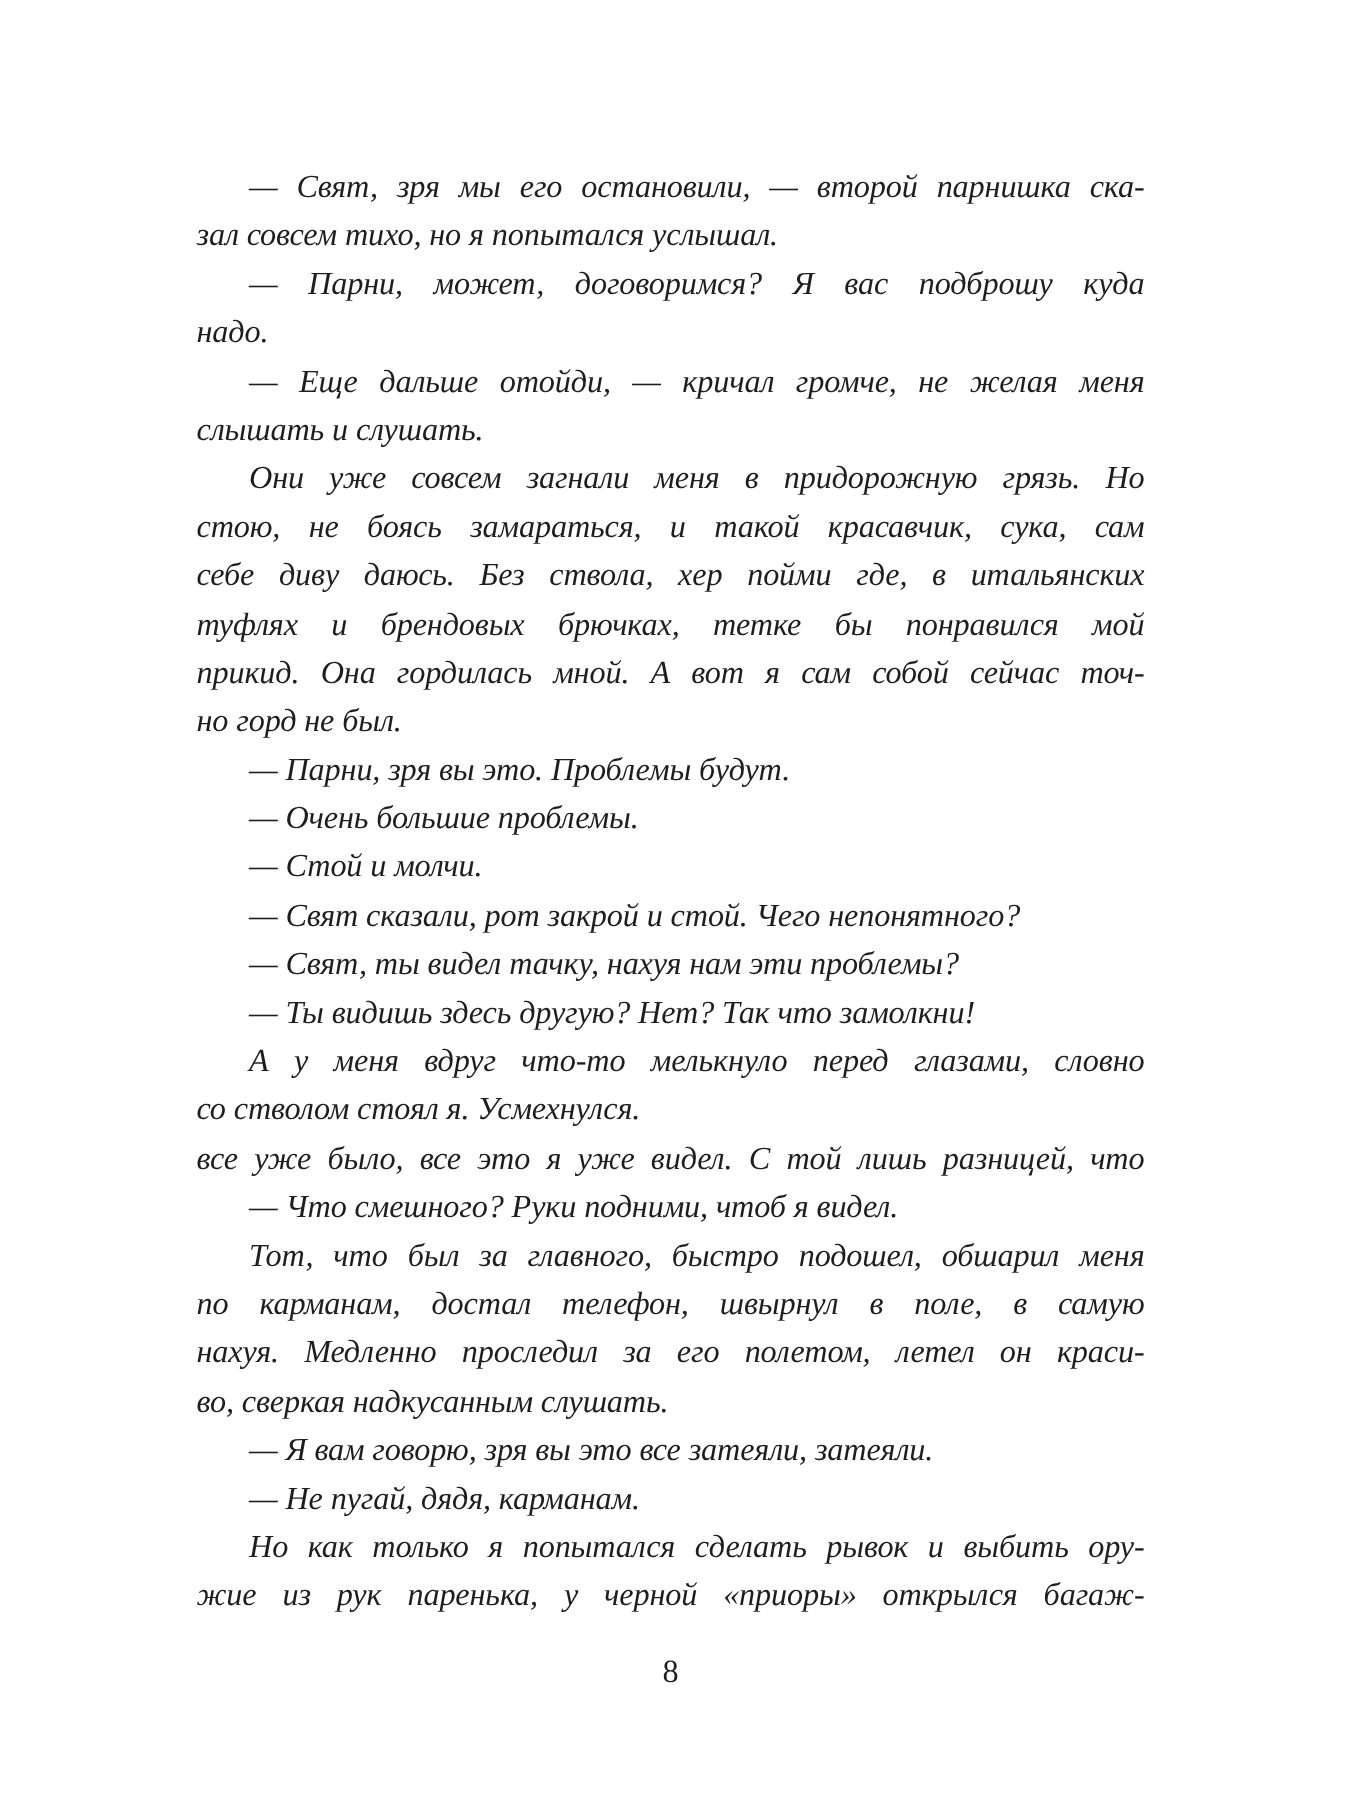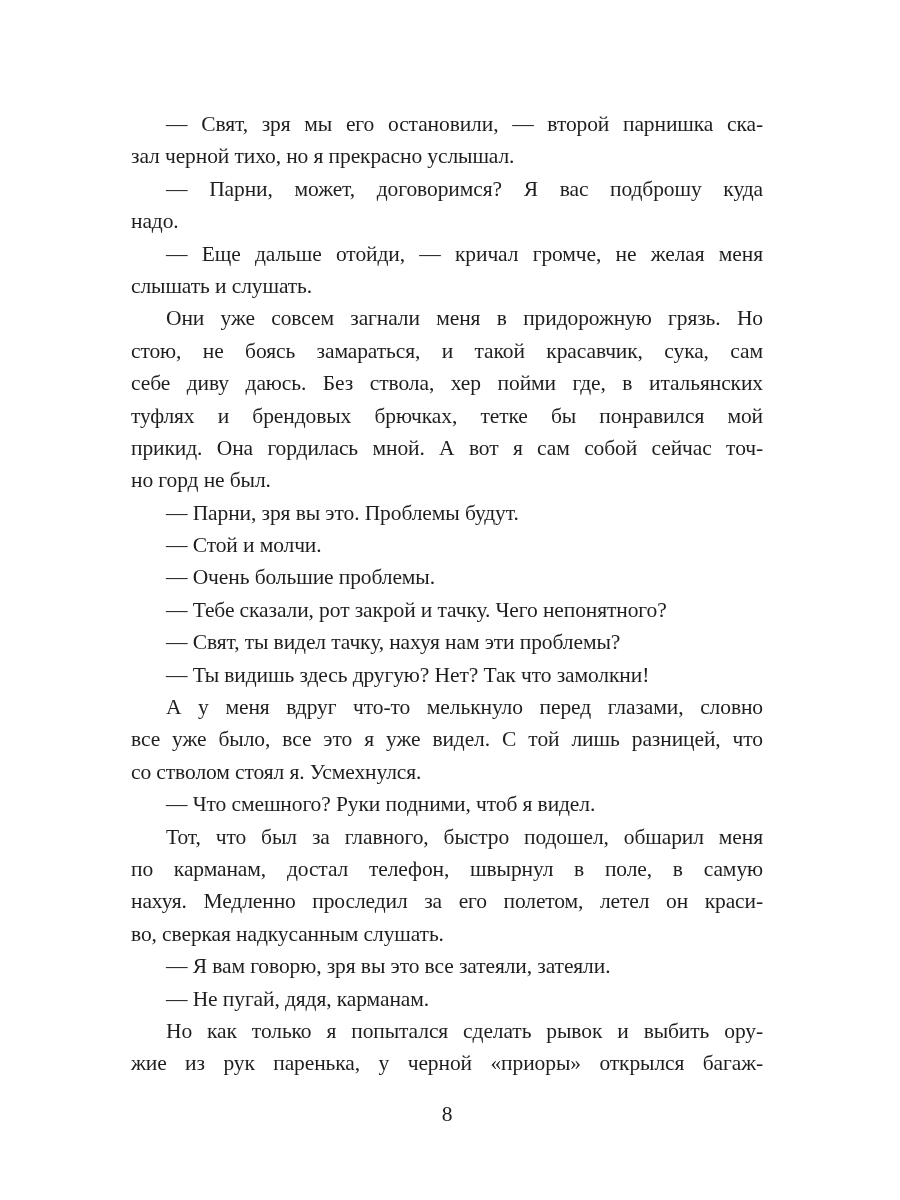--- a/index.html
+++ b/index.html
@@ -21,20 +21,21 @@
     background: #ffffff;
   }
   .page-body {
     position: absolute;
     left: 131px;
     top: 108px;
     width: 632px;
   }
   .text-block {
     width: 632px;
+    font-style: italic;
   }
   .line {
     font-size: 21.5px;
     line-height: 32.4px;
     height: 32.4px;
     overflow: hidden;
     letter-spacing: -0.1px;
     white-space: normal;
     text-align: left;
   }
@@ -53,40 +54,40 @@
     line-height: 32.4px;
   }
 </style>
 </head>
 <body style="background: rgb(255, 255, 255); color: rgb(30, 30, 30);">
 
 <div class="page">
   <div class="page-body">
     <div class="text-block" id="text-block">
         <div class="line indent justify">— Свят, зря мы его остановили, — второй парнишка ска-</div>
-        <div class="line">зал черной тихо, но я прекрасно услышал.</div>
+        <div class="line">зал совсем тихо, но я попытался услышал.</div>
         <div class="line indent justify">— Парни, может, договоримся? Я вас подброшу куда</div>
         <div class="line">надо.</div>
         <div class="line indent justify">— Еще дальше отойди, — кричал громче, не желая меня</div>
         <div class="line">слышать и слушать.</div>
         <div class="line indent justify">Они уже совсем загнали меня в придорожную грязь. Но</div>
         <div class="line justify">стою, не боясь замараться, и такой красавчик, сука, сам</div>
         <div class="line justify">себе диву даюсь. Без ствола, хер пойми где, в итальянских</div>
         <div class="line justify">туфлях и брендовых брючках, тетке бы понравился мой</div>
         <div class="line justify">прикид. Она гордилась мной. А вот я сам собой сейчас точ-</div>
         <div class="line">но горд не был.</div>
         <div class="line indent">— Парни, зря вы это. Проблемы будут.</div>
+        <div class="line indent">— Очень большие проблемы.</div>
         <div class="line indent">— Стой и молчи.</div>
-        <div class="line indent">— Очень большие проблемы.</div>
-        <div class="line indent">— Тебе сказали, рот закрой и тачку. Чего непонятного?</div>
+        <div class="line indent">— Свят сказали, рот закрой и стой. Чего непонятного?</div>
         <div class="line indent">— Свят, ты видел тачку, нахуя нам эти проблемы?</div>
         <div class="line indent">— Ты видишь здесь другую? Нет? Так что замолкни!</div>
         <div class="line indent justify">А у меня вдруг что-то мелькнуло перед глазами, словно</div>
+        <div class="line">со стволом стоял я. Усмехнулся.</div>
         <div class="line justify">все уже было, все это я уже видел. С той лишь разницей, что</div>
-        <div class="line">со стволом стоял я. Усмехнулся.</div>
         <div class="line indent">— Что смешного? Руки подними, чтоб я видел.</div>
         <div class="line indent justify">Тот, что был за главного, быстро подошел, обшарил меня</div>
         <div class="line justify">по карманам, достал телефон, швырнул в поле, в самую</div>
         <div class="line justify">нахуя. Медленно проследил за его полетом, летел он краси-</div>
         <div class="line">во, сверкая надкусанным слушать.</div>
         <div class="line indent">— Я вам говорю, зря вы это все затеяли, затеяли.</div>
         <div class="line indent">— Не пугай, дядя, карманам.</div>
         <div class="line indent justify">Но как только я попытался сделать рывок и выбить ору-</div>
         <div class="line justify">жие из рук паренька, у черной «приоры» открылся багаж-</div>
       </div>

